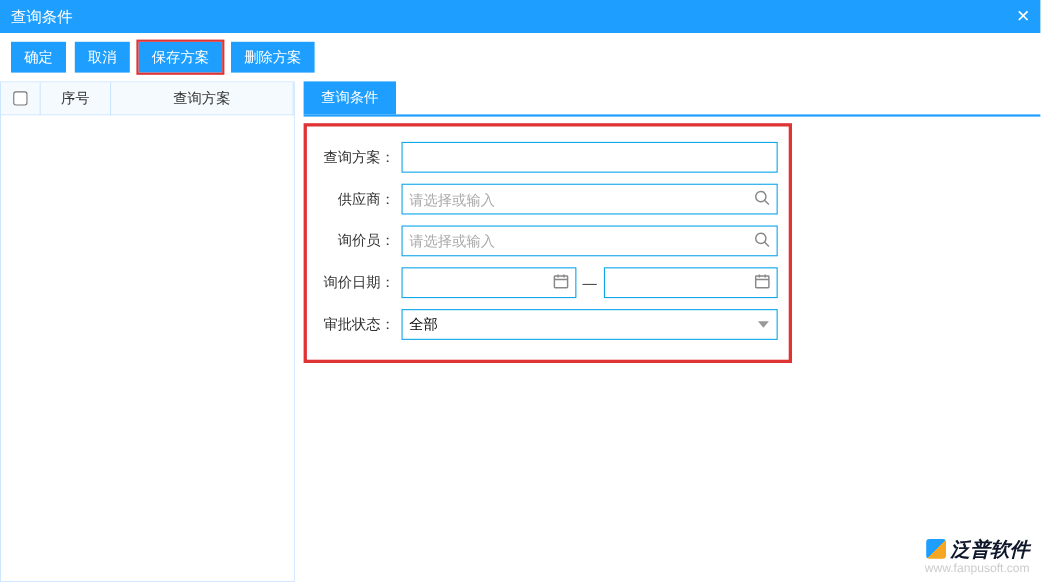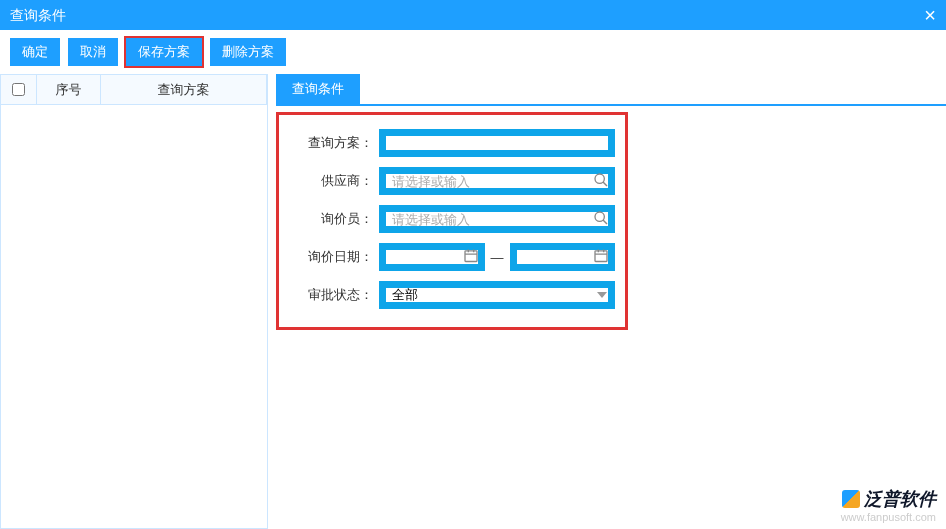--- a/index.html
+++ b/index.html
@@ -21,27 +21,27 @@
 .col-check { width: 36px; }
 .col-num { width: 64px; }
 .col-plan { flex: 1; }
 .col-check input { cursor: pointer; }
 .table-body { flex: 1; background: #fff; }
 
 .right-panel { flex: 1; padding: 0 0 0 8px; }
 .tab-strip { display: flex; border-bottom: 2px solid #1e9fff; }
 .tab { background: #1e9fff; color: #fff; padding: 6px 16px; font-size: 13px; }
 
-.form-area { border: 3px solid #e03333; margin: 6px 4px 4px 0; padding: 14px 10px 18px 20px; width: 352px; }
+.form-area { border: 3px solid #e03333; margin: 6px 4px 4px 0; padding: 14px 10px 18px 6px; width: 444px; }
 .form-row { display: flex; align-items: center; margin-bottom: 10px; }
 .form-row:last-child { margin-bottom: 0; }
 .form-label { width: 80px; text-align: right; color: #333; font-size: 13px; padding-right: 6px; }
 .form-ctrl { flex: 1; }
 
-.input-text { width: 100%; height: 28px; border: 7px solid #0ea5e9; padding: 0 6px; font-size: 13px; }
+.input-text { width: 100%; height: 28px; border: 1px solid #0ea5e9; padding: 0 6px; font-size: 13px; }
 .input-text::placeholder { color: #aaa; }
 
 .input-icon-wrap { position: relative; display: flex; align-items: center; }
 .input-icon-wrap .input-text { padding-right: 28px; }
 .input-icon-wrap .icon-right { position: absolute; right: 6px; color: #888; pointer-events: none; }
 
 .date-range { display: flex; align-items: center; gap: 6px; }
 .date-input-wrap { position: relative; flex: 1; }
 .date-input-wrap .input-text { padding-right: 26px; }
 .date-input-wrap .cal-icon { position: absolute; right: 6px; top: 50%; transform: translateY(-50%); color: #888; }

